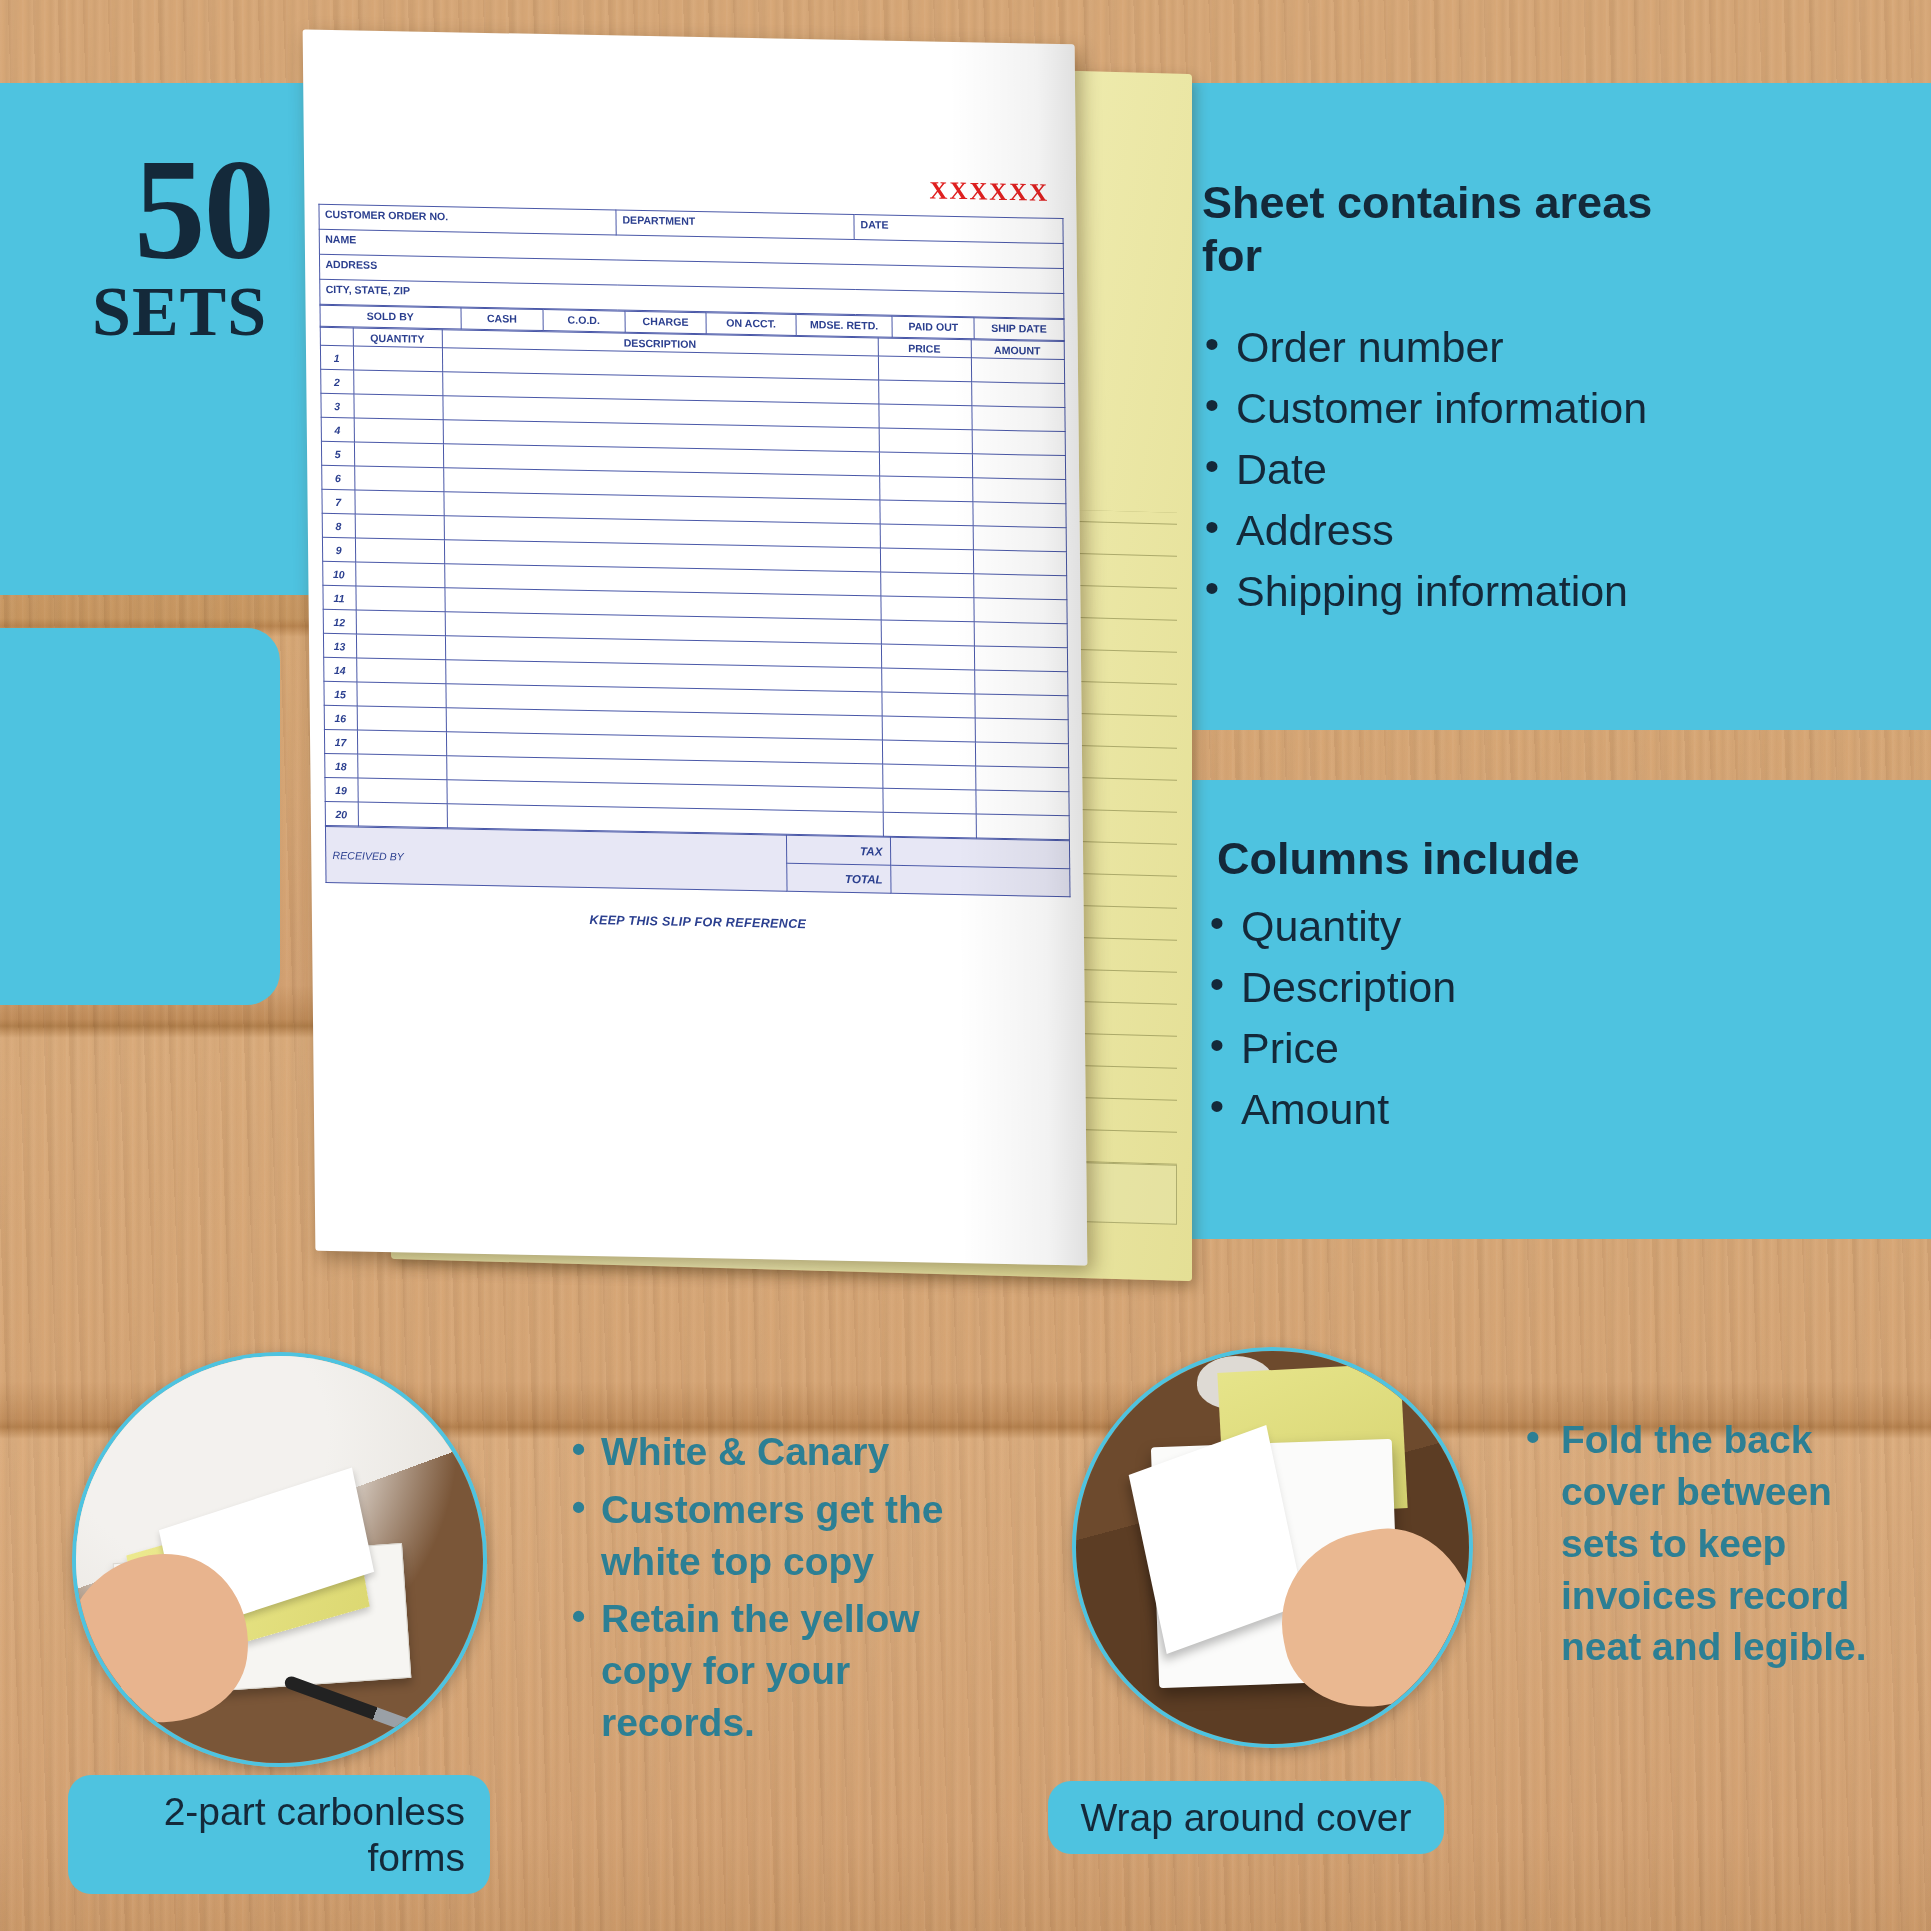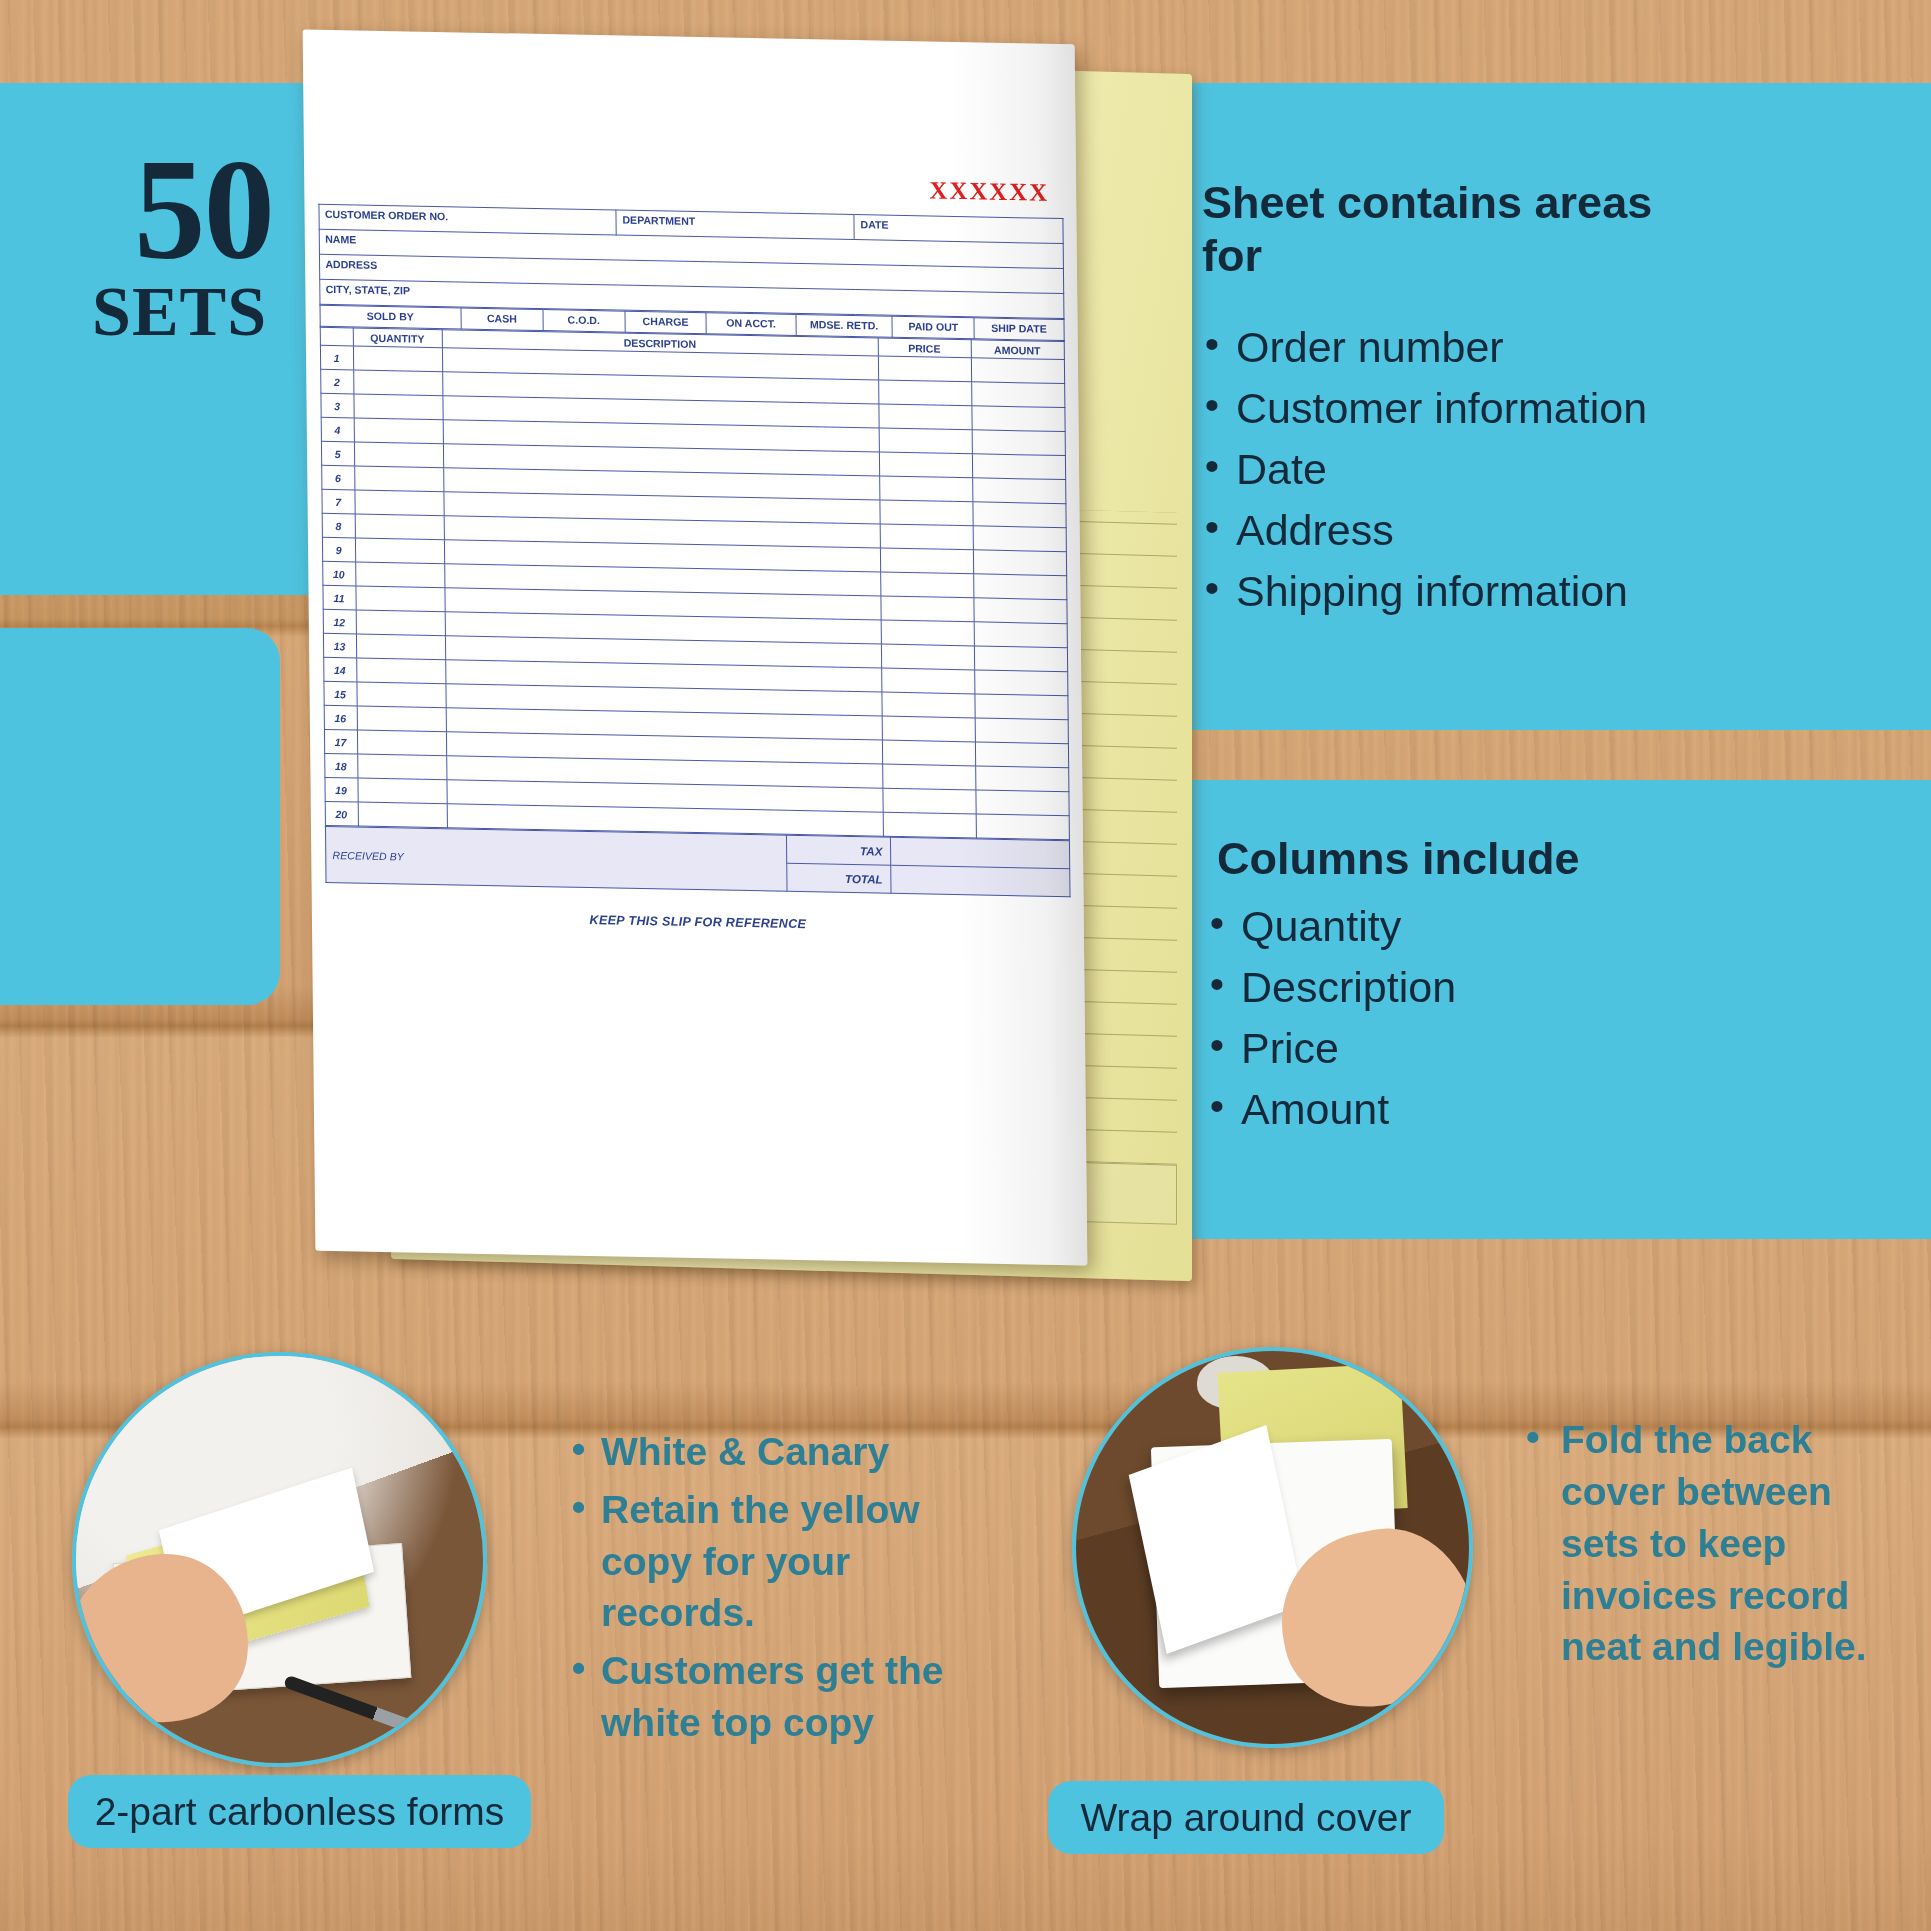--- a/index.html
+++ b/index.html
@@ -247,21 +247,21 @@
     position:absolute; left:121px; top:4.8px; width:77px; height:53px;
     background:#dedad4; border-radius:50% 50% 45% 45%;
   }
 
   
   .pill {
     position:absolute; background:#4ec3e0; border-radius:23px;
     color:#14293a; text-align:center; font-size:39px; line-height:1.18;
     padding:13.5px 25px;
   }
-  #pill-left  { left:68px;  top:1775px; width:463px; }
+  #pill-left  { left:68px;  top:1775px; width:422px;text-align:right; }
   #pill-right { left:1048px; top:1781px; width:396px; }
 
   
   .teal-list { position:absolute; color:#2c7f94; font-weight:bold; }
   .teal-list li {
     list-style:none; position:relative; padding-left:35px;
     font-size:39px; line-height:1.33; margin-bottom:5.8px;
   }
   .teal-list li::before{ content:"•"; position:absolute; left:5.8px; top:-2.9px; }
   #mid-list   { left:550px;  top:1410px; width:415px; padding:0; margin:16px; }
@@ -559,22 +559,22 @@
   <div class="yellow-sheet"></div>
   <div class="white-sheet2"></div>
   <div class="hand"></div>
   <div class="pen"></div>
 </div>
 
 <div class="pill" id="pill-left">2-part carbonless forms</div>
 
 <ul class="teal-list" id="mid-list">
   <li>White &amp; Canary</li>
+  <li>Customers get the white top copy</li>
   <li>Retain the yellow copy for your records.</li>
-  <li>Customers get the white top copy</li>
 </ul>
 
 <div class="photo-circle" id="photo-right">
   <div class="ph-bg"></div>
   <div class="mouse"></div>
   <div class="ycover"></div>
   <div class="wpad"></div>
   <div class="wflap"></div>
   <div class="hand2"></div>
 </div>

